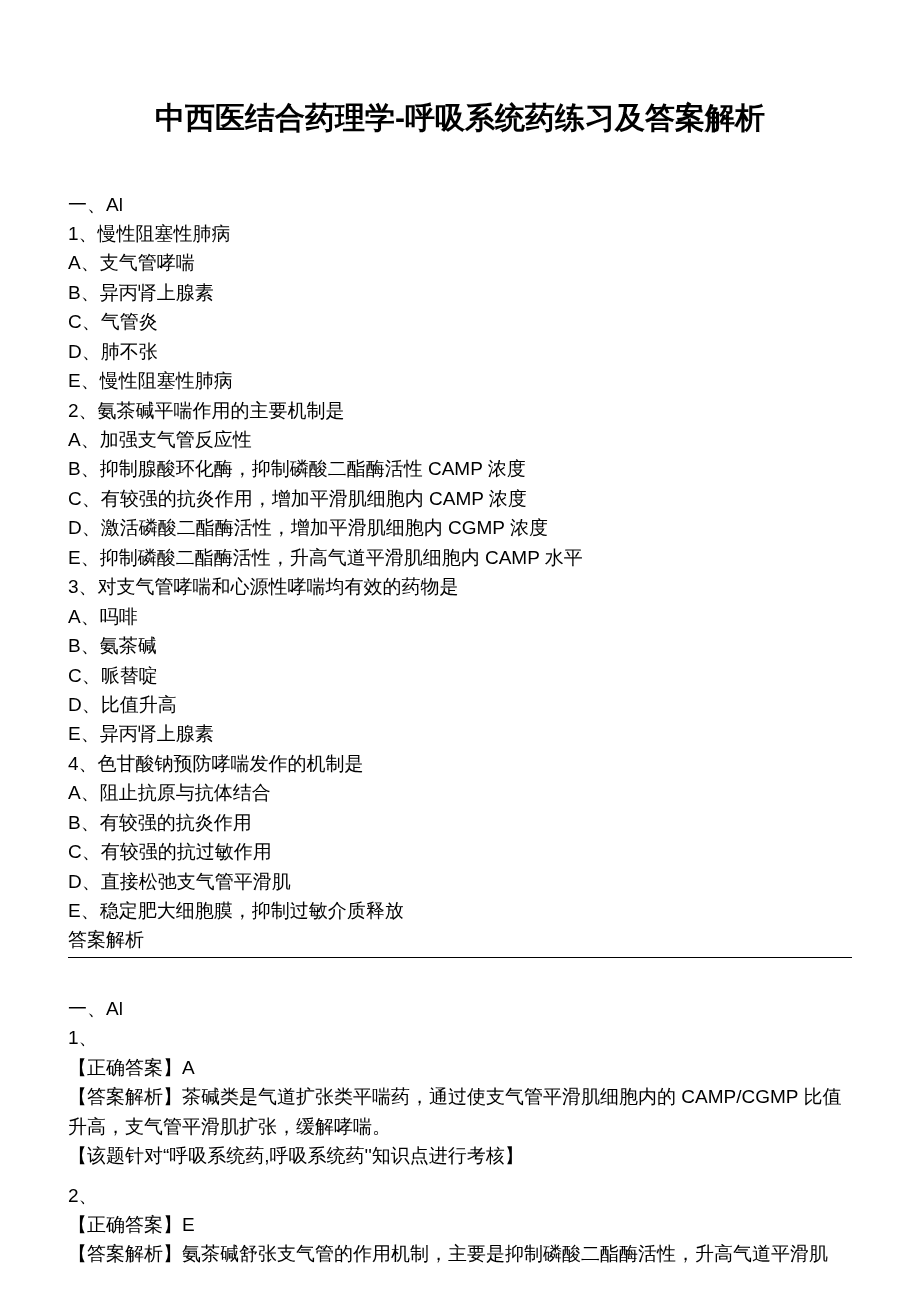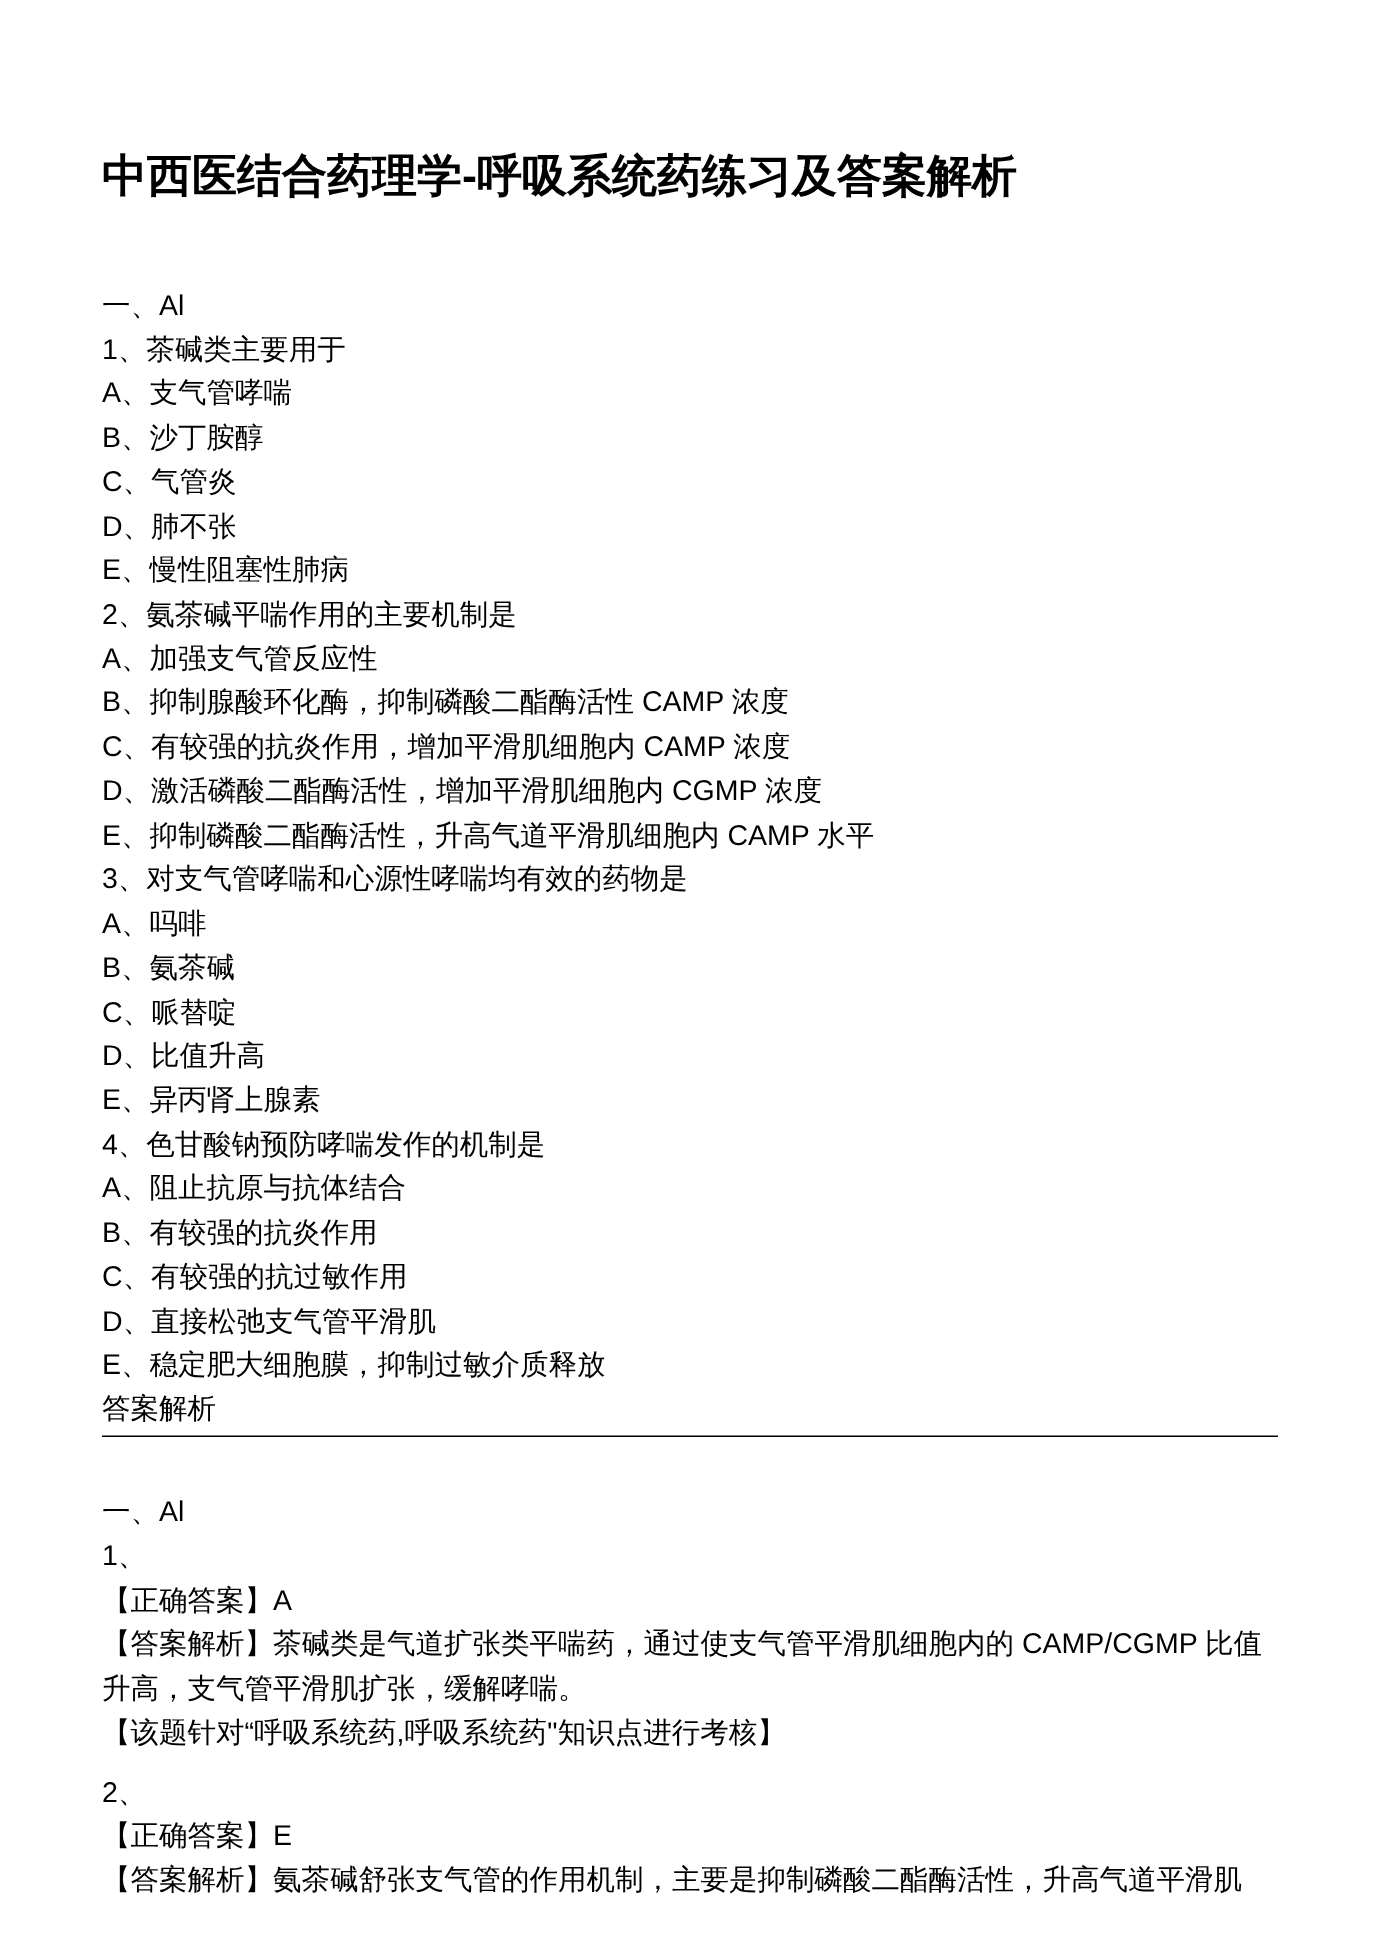--- a/index.html
+++ b/index.html
@@ -12,20 +12,21 @@
     font-family: "Microsoft YaHei", "SimSun", sans-serif;
     color: #000;
     font-size: 19px;
     line-height: 1.55;
     padding: 95px 68px 60px 68px;
     box-sizing: border-box;
   }
   .title {
     font-size: 30px;
     font-weight: 700;
+    text-align: center;
     margin-bottom: 48px;
   }
   .line {
     margin: 0;
     white-space: pre-wrap;
   }
   .divider {
     border: none;
     border-top: 1px solid #000;
     margin: 2px 0 8px 0;
@@ -37,23 +38,23 @@
     height: 10px;
   }
 </style>
 </head>
 <body>
 
 <div class="title">中西医结合药理学-呼吸系统药练习及答案解析</div>
 
 <p class="line">一、Al</p>
 
-<p class="line"><span>1、</span><span>茶碱类主要用于</span></p>
+<p class="line"><span>1、</span><span>慢性阻塞性肺病</span></p>
 <p class="line">A、支气管哮喘</p>
-<p class="line">B、沙丁胺醇</p>
+<p class="line">B、异丙肾上腺素</p>
 <p class="line">C、气管炎</p>
 <p class="line">D、肺不张</p>
 <p class="line">E、慢性阻塞性肺病</p>
 
 <p class="line"><span>2、</span><span>氨茶碱平喘作用的主要机制是</span></p>
 <p class="line">A、加强支气管反应性</p>
 <p class="line">B、抑制腺酸环化酶，抑制磷酸二酯酶活性 CAMP 浓度</p>
 <p class="line">C、有较强的抗炎作用，增加平滑肌细胞内 CAMP 浓度</p>
 <p class="line">D、激活磷酸二酯酶活性，增加平滑肌细胞内 CGMP 浓度</p>
 <p class="line">E、抑制磷酸二酯酶活性，升高气道平滑肌细胞内 CAMP 水平</p>

